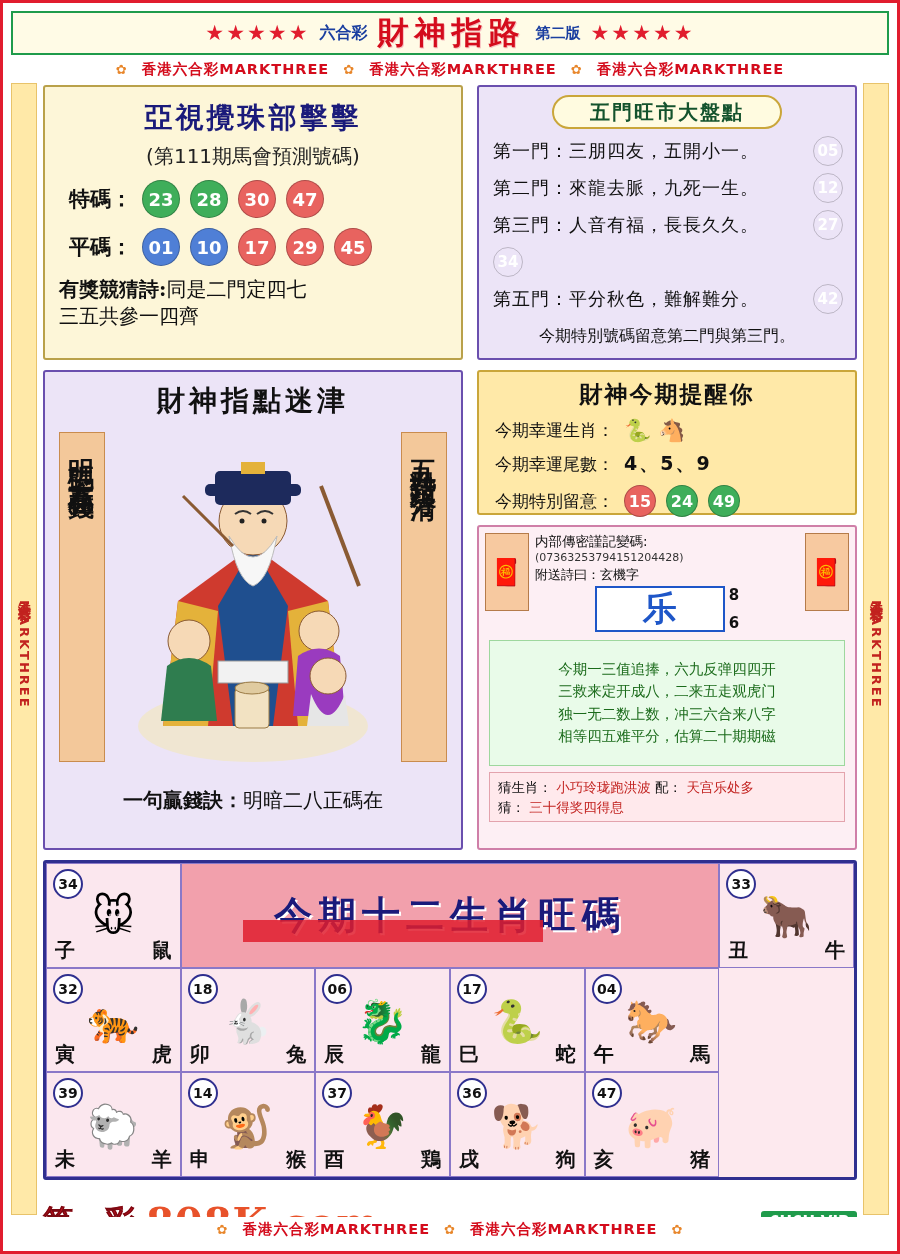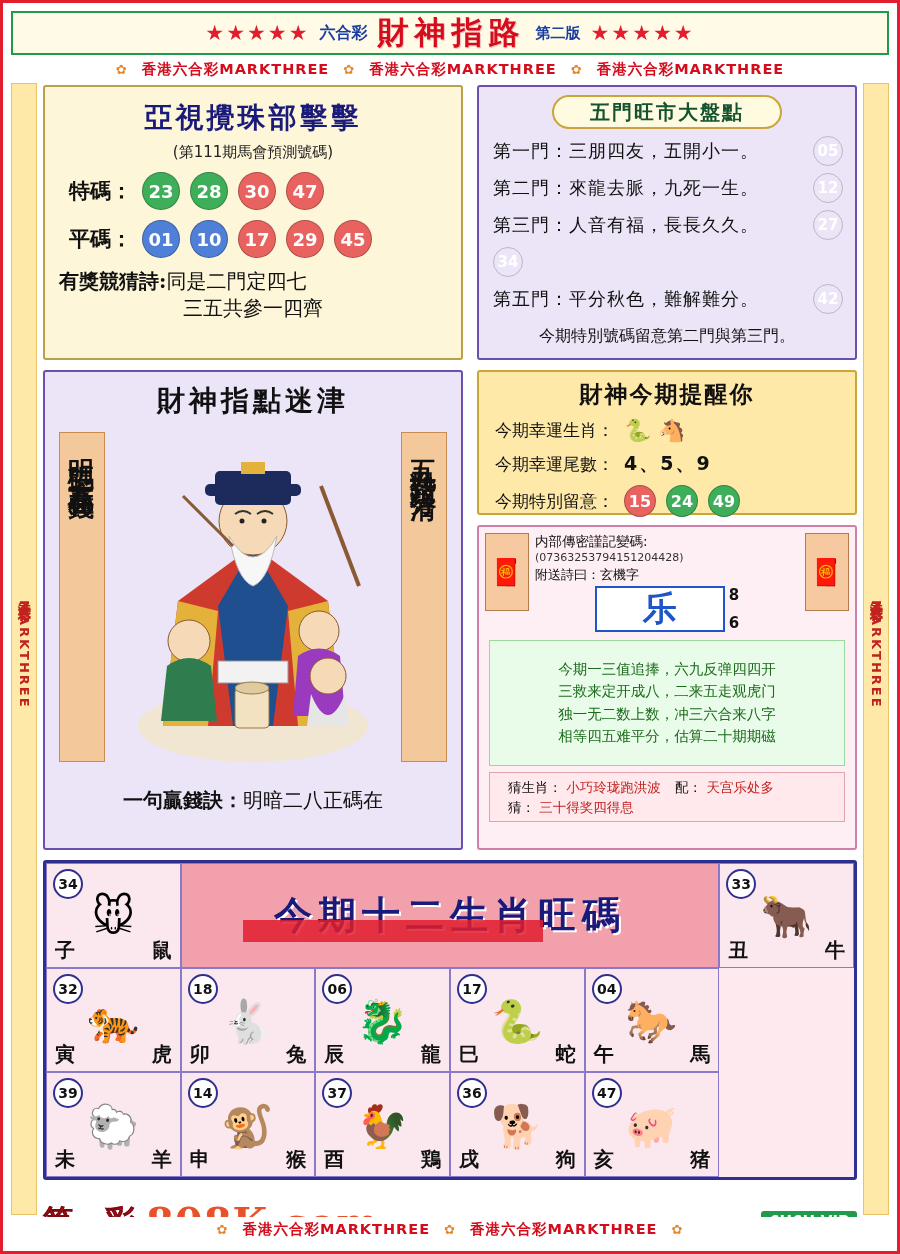--- a/index.html
+++ b/index.html
@@ -61,37 +61,37 @@
   
   .content { position:absolute; left:40px; right:40px; top:82px; bottom:40px; }
 
   .box { position:absolute; border:2px solid #6a4fae; border-radius:3px; }
 
   
   #box-forecast { left:0; top:0; width:420px; height:275px;
     background:#fdf6d8; border-color:#b9a14a; }
   .fc-title { text-align:center; font-size:28px; font-weight:bold; color:#1a1a7a;
     font-family:"DejaVu Serif","Liberation Serif",serif; margin-top:12px; letter-spacing:3px;}
-  .fc-sub { text-align:center; font-size:15px; color:#222; margin-top:6px; }
+  .fc-sub { text-align:center; font-size:20px; color:#222; margin-top:6px; }
   .fc-row { display:flex; align-items:center; gap:10px; margin:10px 0 0 24px; }
   .fc-label { font-size:21px; font-weight:bold; color:#111;
     font-family:"DejaVu Serif","Liberation Serif",serif; }
   .ball {
     width:38px; height:38px; border-radius:50%;
     display:flex; align-items:center; justify-content:center;
     font-size:18px; font-weight:bold; color:#fff;
     border:1px solid rgba(0,0,0,.25);
   }
   .ball.green { background:#3fae5a; }
   .ball.red { background:#e8635f; }
   .ball.blue { background:#4f7fd6; }
   .poem { margin:10px 14px 0 14px; font-size:20px; color:#111; line-height:1.35;
     font-family:"DejaVu Serif","Liberation Serif",serif; }
   .poem .lbl { font-weight:bold; }
-  .poem .l2 { display:block; text-align:center; }
+  .poem .l2 { display:block; }
 
   
   #box-gates { right:0; top:0; width:380px; height:275px;
     background:#ece4f7; border-color:#6a4fae; }
   .gates-title {
     margin:8px auto 0; width:230px; height:34px; border:2px solid #caa63a;
     border-radius:18px; background:#fffbe0;
     display:flex; align-items:center; justify-content:center;
     font-size:20px; font-weight:bold; color:#14532d; letter-spacing:2px;
     font-family:"DejaVu Serif","Liberation Serif",serif;
@@ -151,21 +151,21 @@
   .sc-word { font-size:34px; font-weight:bold; color:#1e56c8;
     font-family:"DejaVu Serif","Liberation Serif",serif; }
   .sc-digits { display:flex; flex-direction:column; justify-content:space-between; height:46px;
     font-size:15px; font-weight:bold; color:#111; }
   .sc-poem { margin:8px 10px 0 10px; background:#e9fbe9; border:1px solid #9ed79e;
     padding:17px 8px; }
   .sc-poem div { font-size:14.5px; color:#1b6b1b; line-height:1.55; text-align:center;
     font-family:"DejaVu Serif","Liberation Serif",serif;}
   .sc-guess { margin:6px 10px 0 10px; background:#ffe9ec; border:1px solid #e3a3ad; padding:4px 8px; }
   .sc-guess div { font-size:13.5px; color:#c2221f; line-height:1.5; }
-  .sc-guess .k { color:#111;margin-left:10px; }
+  .sc-guess .k { color:#111; }
 
   
   #box-zodiac { left:0; right:0; top:775px; height:320px;
     background:#fde9ee; border:3px solid #2f2f8f; }
   .zgrid { display:grid; grid-template-columns:repeat(6,1fr); grid-template-rows:repeat(3,1fr);
     width:100%; height:100%; }
   .zcell { border:1px solid #8a78c8; position:relative; background:#fbe7ee; }
   .zcell .num {
     position:absolute; left:6px; top:5px; width:30px; height:30px; border-radius:50%;
     background:#fff; border:2px solid #2f2f8f;

